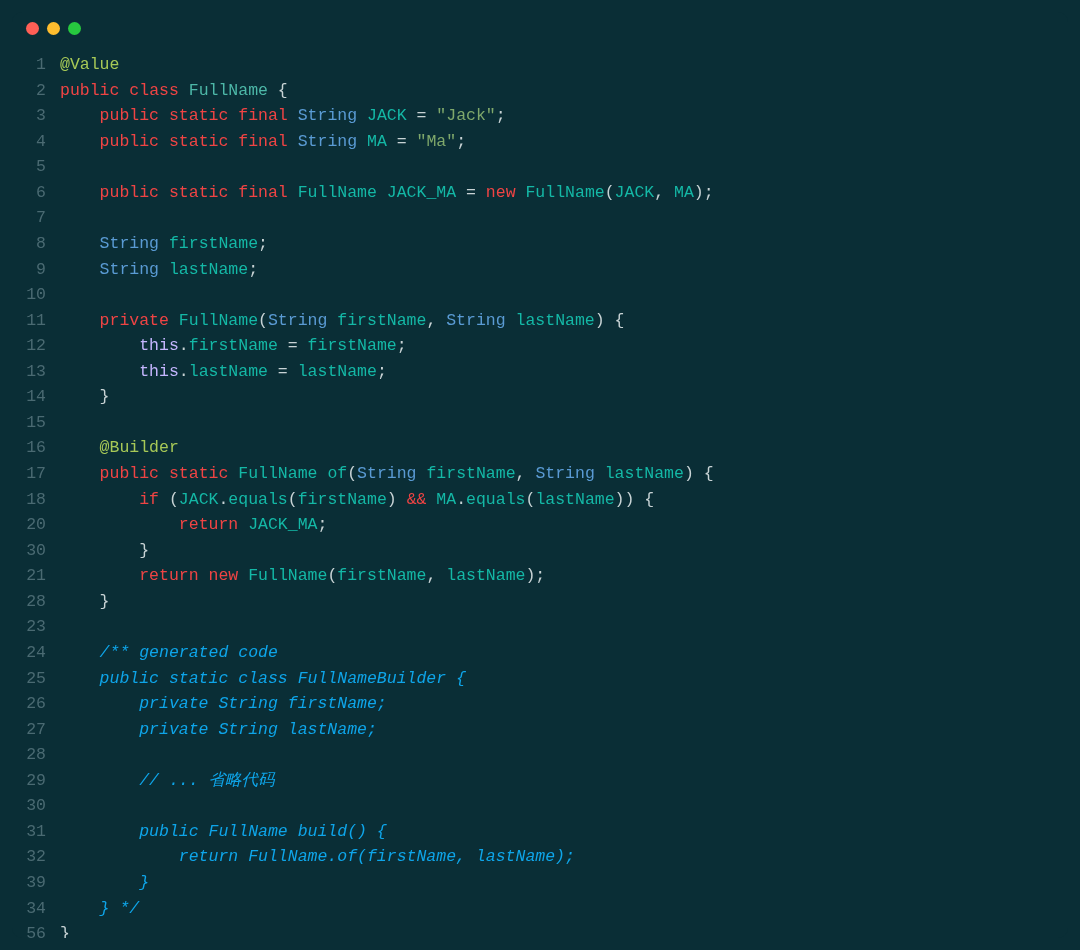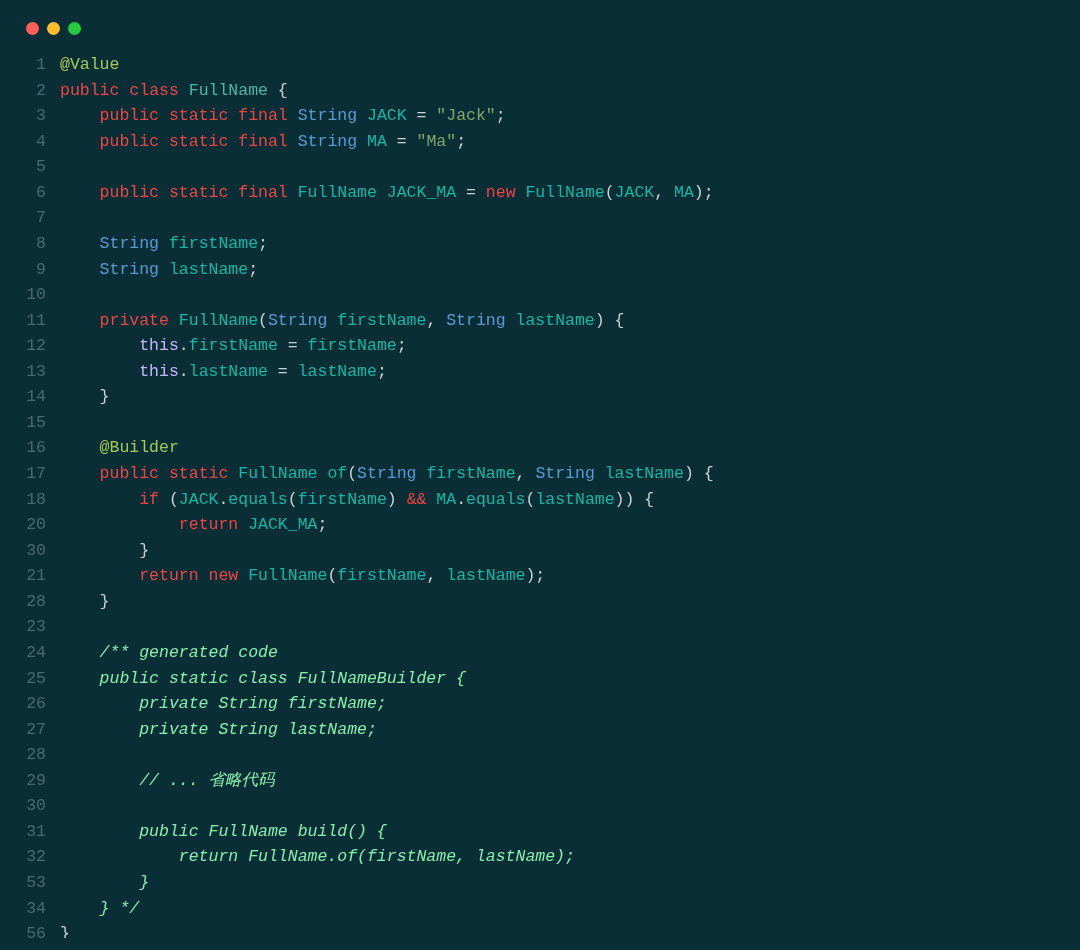--- a/index.html
+++ b/index.html
@@ -56,21 +56,21 @@
   }
   .code .line { height: 1.55em; display: block; }
   .tok-annotation { color: #a7c957; }
   .tok-keyword { color: #ef4444; }
   .tok-type { color: #5a9bd4; }
   .tok-classname { color: #4db8a8; }
   .tok-ident { color: #14b8a6; }
   .tok-string { color: #7fa86b; }
   .tok-punct { color: #c8d3d5; }
   .tok-this { color: #c4b5fd; }
-  .tok-comment { color: #86efac; font-style: italic; }
+  .tok-comment { color: #0ea5e9; font-style: italic; }
 </style>
 </head>
 <body>
 
 <div class="window">
   <div class="titlebar">
     <div class="dot red"></div>
     <div class="dot yellow"></div>
     <div class="dot green"></div>
   </div>
@@ -101,19 +101,19 @@
         <div>23</div>
         <div>24</div>
         <div>25</div>
         <div>26</div>
         <div>27</div>
         <div>28</div>
         <div>29</div>
         <div>30</div>
         <div>31</div>
         <div>32</div>
-        <div>53</div>
+        <div>39</div>
         <div>34</div>
         <div>56</div>
       </div>
     <div class="code" id="code"><span class="line"><span class="tok-annotation">@Value</span></span><span class="line"><span class="tok-keyword">public</span><span class="tok-punct"> </span><span class="tok-keyword">class</span><span class="tok-punct"> </span><span class="tok-classname">FullName</span><span class="tok-punct"> {</span></span><span class="line"><span class="tok-punct">    </span><span class="tok-keyword">public</span><span class="tok-punct"> </span><span class="tok-keyword">static</span><span class="tok-punct"> </span><span class="tok-keyword">final</span><span class="tok-punct"> </span><span class="tok-type">String</span><span class="tok-punct"> </span><span class="tok-ident">JACK</span><span class="tok-punct"> = </span><span class="tok-string">"Jack"</span><span class="tok-punct">;</span></span><span class="line"><span class="tok-punct">    </span><span class="tok-keyword">public</span><span class="tok-punct"> </span><span class="tok-keyword">static</span><span class="tok-punct"> </span><span class="tok-keyword">final</span><span class="tok-punct"> </span><span class="tok-type">String</span><span class="tok-punct"> </span><span class="tok-ident">MA</span><span class="tok-punct"> = </span><span class="tok-string">"Ma"</span><span class="tok-punct">;</span></span><span class="line">&nbsp;</span><span class="line"><span class="tok-punct">    </span><span class="tok-keyword">public</span><span class="tok-punct"> </span><span class="tok-keyword">static</span><span class="tok-punct"> </span><span class="tok-keyword">final</span><span class="tok-punct"> </span><span class="tok-ident">FullName</span><span class="tok-punct"> </span><span class="tok-ident">JACK_MA</span><span class="tok-punct"> = </span><span class="tok-keyword">new</span><span class="tok-punct"> </span><span class="tok-ident">FullName</span><span class="tok-punct">(</span><span class="tok-ident">JACK</span><span class="tok-punct">, </span><span class="tok-ident">MA</span><span class="tok-punct">);</span></span><span class="line">&nbsp;</span><span class="line"><span class="tok-punct">    </span><span class="tok-type">String</span><span class="tok-punct"> </span><span class="tok-ident">firstName</span><span class="tok-punct">;</span></span><span class="line"><span class="tok-punct">    </span><span class="tok-type">String</span><span class="tok-punct"> </span><span class="tok-ident">lastName</span><span class="tok-punct">;</span></span><span class="line">&nbsp;</span><span class="line"><span class="tok-punct">    </span><span class="tok-keyword">private</span><span class="tok-punct"> </span><span class="tok-ident">FullName</span><span class="tok-punct">(</span><span class="tok-type">String</span><span class="tok-punct"> </span><span class="tok-ident">firstName</span><span class="tok-punct">, </span><span class="tok-type">String</span><span class="tok-punct"> </span><span class="tok-ident">lastName</span><span class="tok-punct">) {</span></span><span class="line"><span class="tok-punct">        </span><span class="tok-this">this</span><span class="tok-punct">.</span><span class="tok-ident">firstName</span><span class="tok-punct"> = </span><span class="tok-ident">firstName</span><span class="tok-punct">;</span></span><span class="line"><span class="tok-punct">        </span><span class="tok-this">this</span><span class="tok-punct">.</span><span class="tok-ident">lastName</span><span class="tok-punct"> = </span><span class="tok-ident">lastName</span><span class="tok-punct">;</span></span><span class="line"><span class="tok-punct">    }</span></span><span class="line">&nbsp;</span><span class="line"><span class="tok-punct">    </span><span class="tok-annotation">@Builder</span></span><span class="line"><span class="tok-punct">    </span><span class="tok-keyword">public</span><span class="tok-punct"> </span><span class="tok-keyword">static</span><span class="tok-punct"> </span><span class="tok-ident">FullName</span><span class="tok-punct"> </span><span class="tok-ident">of</span><span class="tok-punct">(</span><span class="tok-type">String</span><span class="tok-punct"> </span><span class="tok-ident">firstName</span><span class="tok-punct">, </span><span class="tok-type">String</span><span class="tok-punct"> </span><span class="tok-ident">lastName</span><span class="tok-punct">) {</span></span><span class="line"><span class="tok-punct">        </span><span class="tok-keyword">if</span><span class="tok-punct"> (</span><span class="tok-ident">JACK</span><span class="tok-punct">.</span><span class="tok-ident">equals</span><span class="tok-punct">(</span><span class="tok-ident">firstName</span><span class="tok-punct">) </span><span class="tok-keyword">&amp;&amp;</span><span class="tok-punct"> </span><span class="tok-ident">MA</span><span class="tok-punct">.</span><span class="tok-ident">equals</span><span class="tok-punct">(</span><span class="tok-ident">lastName</span><span class="tok-punct">)) {</span></span><span class="line"><span class="tok-punct">            </span><span class="tok-keyword">return</span><span class="tok-punct"> </span><span class="tok-ident">JACK_MA</span><span class="tok-punct">;</span></span><span class="line"><span class="tok-punct">        }</span></span><span class="line"><span class="tok-punct">        </span><span class="tok-keyword">return</span><span class="tok-punct"> </span><span class="tok-keyword">new</span><span class="tok-punct"> </span><span class="tok-ident">FullName</span><span class="tok-punct">(</span><span class="tok-ident">firstName</span><span class="tok-punct">, </span><span class="tok-ident">lastName</span><span class="tok-punct">);</span></span><span class="line"><span class="tok-punct">    }</span></span><span class="line">&nbsp;</span><span class="line"><span class="tok-comment">    /** generated code</span></span><span class="line"><span class="tok-comment">    public static class FullNameBuilder {</span></span><span class="line"><span class="tok-comment">        private String firstName;</span></span><span class="line"><span class="tok-comment">        private String lastName;</span></span><span class="line">&nbsp;</span><span class="line"><span class="tok-comment">        // ... 省略代码</span></span><span class="line">&nbsp;</span><span class="line"><span class="tok-comment">        public FullName build() {</span></span><span class="line"><span class="tok-comment">            return FullName.of(firstName, lastName);</span></span><span class="line"><span class="tok-comment">        }</span></span><span class="line"><span class="tok-comment">    } */</span></span><span class="line"><span class="tok-punct">}</span></span></div>
   </div>
 </div>
 
 </body></html>

